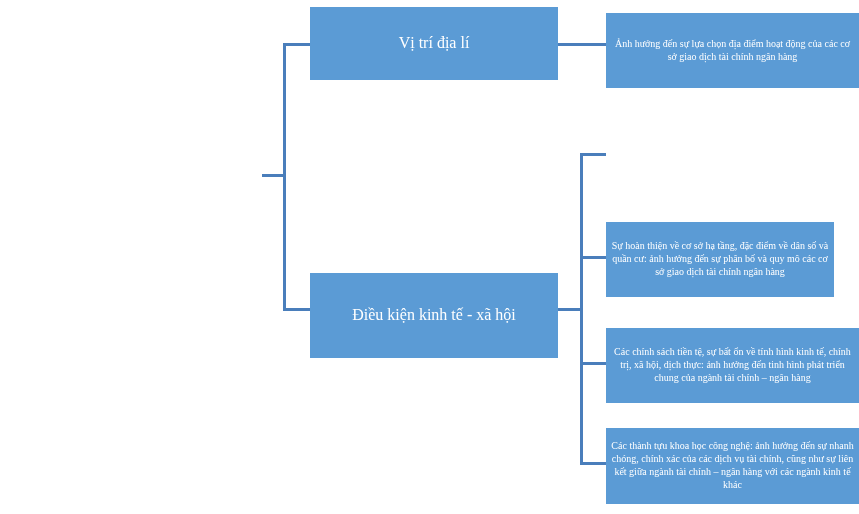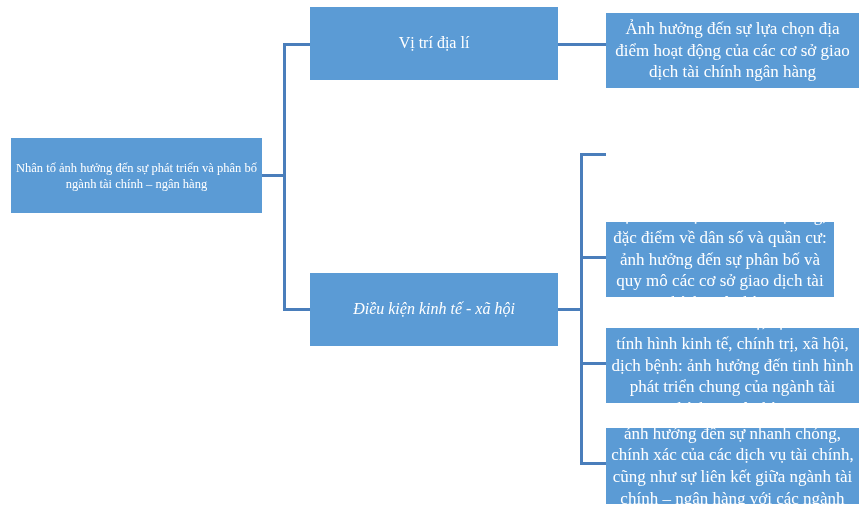--- a/index.html
+++ b/index.html
@@ -28,21 +28,21 @@
     padding: 2px 4px;
     font-family: "Liberation Serif", "DejaVu Serif", serif;
   }
   .node-root {
     font-size: 12.5px;
   }
   .node-l1 {
     font-size: 16px;
   }
   .node-l2 {
-    font-size: 17px;
+    font-size: 10px;
   }
   .node-text {
     display: block;
     width: 100%;
   }
   .conn {
     position: absolute;
     background: #4a7ebb;
   }
   .conn-h {
@@ -50,56 +50,53 @@
   }
   .conn-v {
     width: 3px;
   }
 </style>
 </head>
 <body>
 
 <div id="canvas">
 
-  <div class="node node-root" style="left:11px; top:138px; width:251px; height:75px;">
-    <span class="node-text">Nhân tố ảnh hưởng đến sự phát triển và phân bố ngành tài chính – ngân hàng</span>
-  </div>
 
   <div class="conn conn-h" style="left:262px; top:174px; width:24px;"></div>
   <div class="conn conn-v" style="left:283px; top:43px; width:3px; height:268px;"></div>
   <div class="conn conn-h" style="left:283px; top:43px; width:27px;"></div>
   <div class="conn conn-h" style="left:283px; top:308px; width:27px;"></div>
 
   <div class="node node-l1" style="left:310px; top:7px; width:248px; height:73px;">
     <span class="node-text">Vị trí địa lí</span>
   </div>
 
   <div class="conn conn-h" style="left:558px; top:43px; width:48px;"></div>
 
   <div class="node node-l2" style="left:606px; top:13px; width:253px; height:75px;">
     <span class="node-text">Ảnh hưởng đến sự lựa chọn địa điểm hoạt động của các cơ sở giao dịch tài chính ngân hàng</span>
   </div>
 
-  <div class="node node-l1" style="left:310px; top:273px; width:248px; height:73px;font-style:italic;">
+  <div class="node node-l1" style="left:310px; top:273px; width:248px; height:85px;">
     <span class="node-text">Điều kiện kinh tế - xã hội</span>
   </div>
 
   <div class="conn conn-h" style="left:558px; top:308px; width:25px;"></div>
   <div class="conn conn-v" style="left:580px; top:153px; width:3px; height:312px;"></div>
   <div class="conn conn-h" style="left:580px; top:153px; width:26px;"></div>
   <div class="conn conn-h" style="left:580px; top:256px; width:26px;"></div>
   <div class="conn conn-h" style="left:580px; top:362px; width:26px;"></div>
   <div class="conn conn-h" style="left:580px; top:462px; width:26px;"></div>
 
 
   <div class="node node-l2" style="left:606px; top:222px; width:228px; height:75px;">
     <span class="node-text">Sự hoàn thiện về cơ sở hạ tầng, đặc điểm về dân số và quần cư: ảnh hưởng đến sự phân bố và quy mô các cơ sở giao dịch tài chính ngân hàng</span>
   </div>
 
   <div class="node node-l2" style="left:606px; top:328px; width:253px; height:75px;">
-    <span class="node-text">Các chính sách tiền tệ, sự bất ổn về tính hình kinh tế, chính trị, xã hội, dịch bệnh: ảnh hưởng đến tinh hình phát triển chung của ngành tài chính – ngân hàng</span>
+    <span class="node-text">Các chính sách tiền tệ, sự bất ổn về tính hình kinh tế, chính trị, xã hội, dịch thực: ảnh hưởng đến tinh hình phát triển chung của ngành tài chính – ngân hàng</span>
   </div>
 
   <div class="node node-l2" style="left:606px; top:428px; width:253px; height:76px;">
     <span class="node-text">Các thành tựu khoa học công nghệ: ảnh hưởng đến sự nhanh chóng, chính xác của các dịch vụ tài chính, cũng như sự liên kết giữa ngành tài chính – ngân hàng với các ngành kinh tế khác</span>
   </div>
 
 </div>
 
 </body></html>

